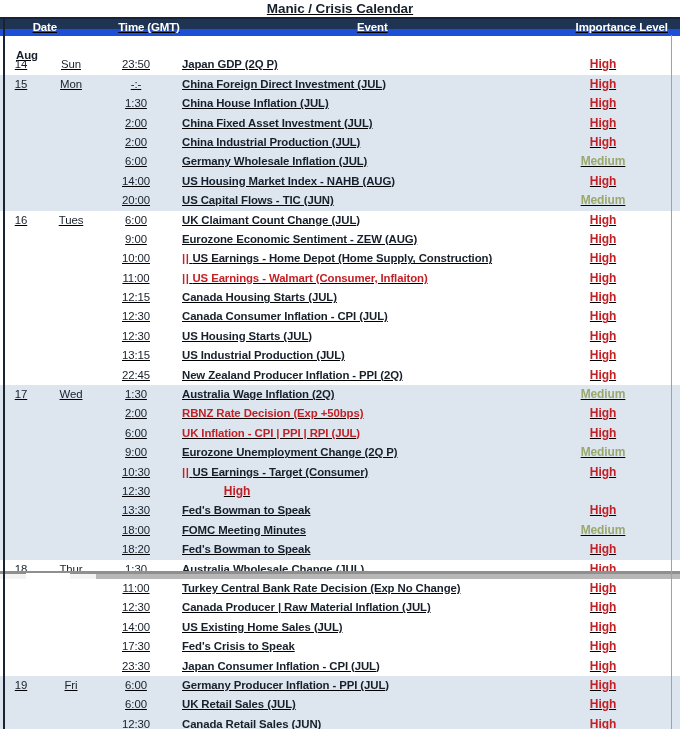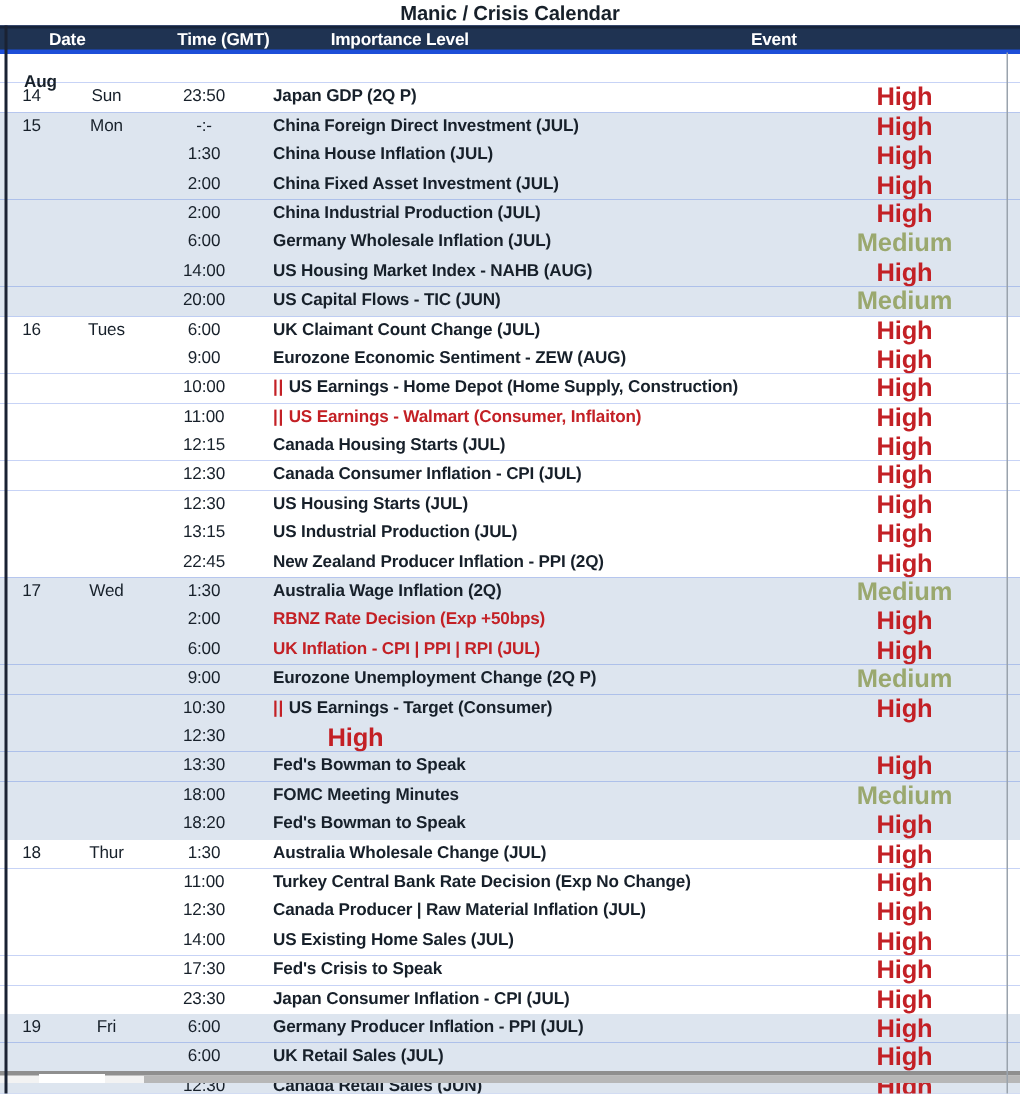--- a/index.html
+++ b/index.html
@@ -11,23 +11,24 @@
     width: 680px;
     height: 729px;
     overflow: hidden;
     font-family: "Liberation Sans", sans-serif;
     -webkit-font-smoothing: antialiased;
   }
 
   #app {
     position: relative;
     width: 680px;
-    height: 722px;
-    background: #1d4ed8;
+    height: 579px;
+    background: #0f172a;
     box-sizing: border-box;
+    text-decoration: underline;
   }
 
   
   .title-bar {
     height: 17px;
     display: flex;
     align-items: center;
     justify-content: center;
     background: #ffffff;
   }
@@ -67,21 +68,21 @@
     z-index: 4;
   }
 
   
   .head-row {
     position: relative;
     display: flex;
     height: 19px;
     background: #1f3352;
     border-top: 2px solid #16233a;
-    border-bottom: 3px solid #1d4ed8;
+    border-bottom: 7px solid #1d4ed8;
     box-sizing: border-box;
     z-index: 3;
     gap: 27px;
   }
   .head-row .cell {
     color: #ffffff;
     font-size: 11.5px;
     font-weight: bold;
     line-height: 17px;
     white-space: nowrap;
@@ -129,21 +130,21 @@
     box-sizing: border-box;
     margin-top: 20px;
   }
   .cell.event {
     color: #17202a;
     font-weight: bold;
   }
   .cell.event.red { color: #c32025; }
   .cell.imp {
     font-weight: bold;
-    font-size: 17px;
+    font-size: 12px;
   }
   .imp-high   { color: #c32025; }
   .imp-medium { color: #9aa86e; }
 
   .mark {
     color: #c32025;
     font-weight: bold;
     letter-spacing: 0.5px;
   }
 
@@ -184,22 +185,22 @@
     <div class="title-text">Manic / Crisis Calendar</div>
   </div>
 
   <div class="grid">
     <div class="left-rule"></div>
     <div class="right-rule"></div>
 
     <div class="head-row">
       <div class="cell head-date">Date</div>
       <div class="cell c-time">Time (GMT)</div>
+      <div class="cell c-event" style="text-align:center;padding-left:0;">Event</div>
       <div class="cell c-imp">Importance Level</div>
-      <div class="cell c-event" style="text-align:center;padding-left:0;">Event</div>
     </div>
 
     <div class="rows" id="rows">
         <div class="row">
           <div class="cell day c-day month">Aug</div>
           <div class="cell dow c-dow"></div>
           <div class="cell time c-time"></div>
           <div class="cell event c-event"><span></span></div>
           <div class="cell imp c-imp"></div>
         </div>

